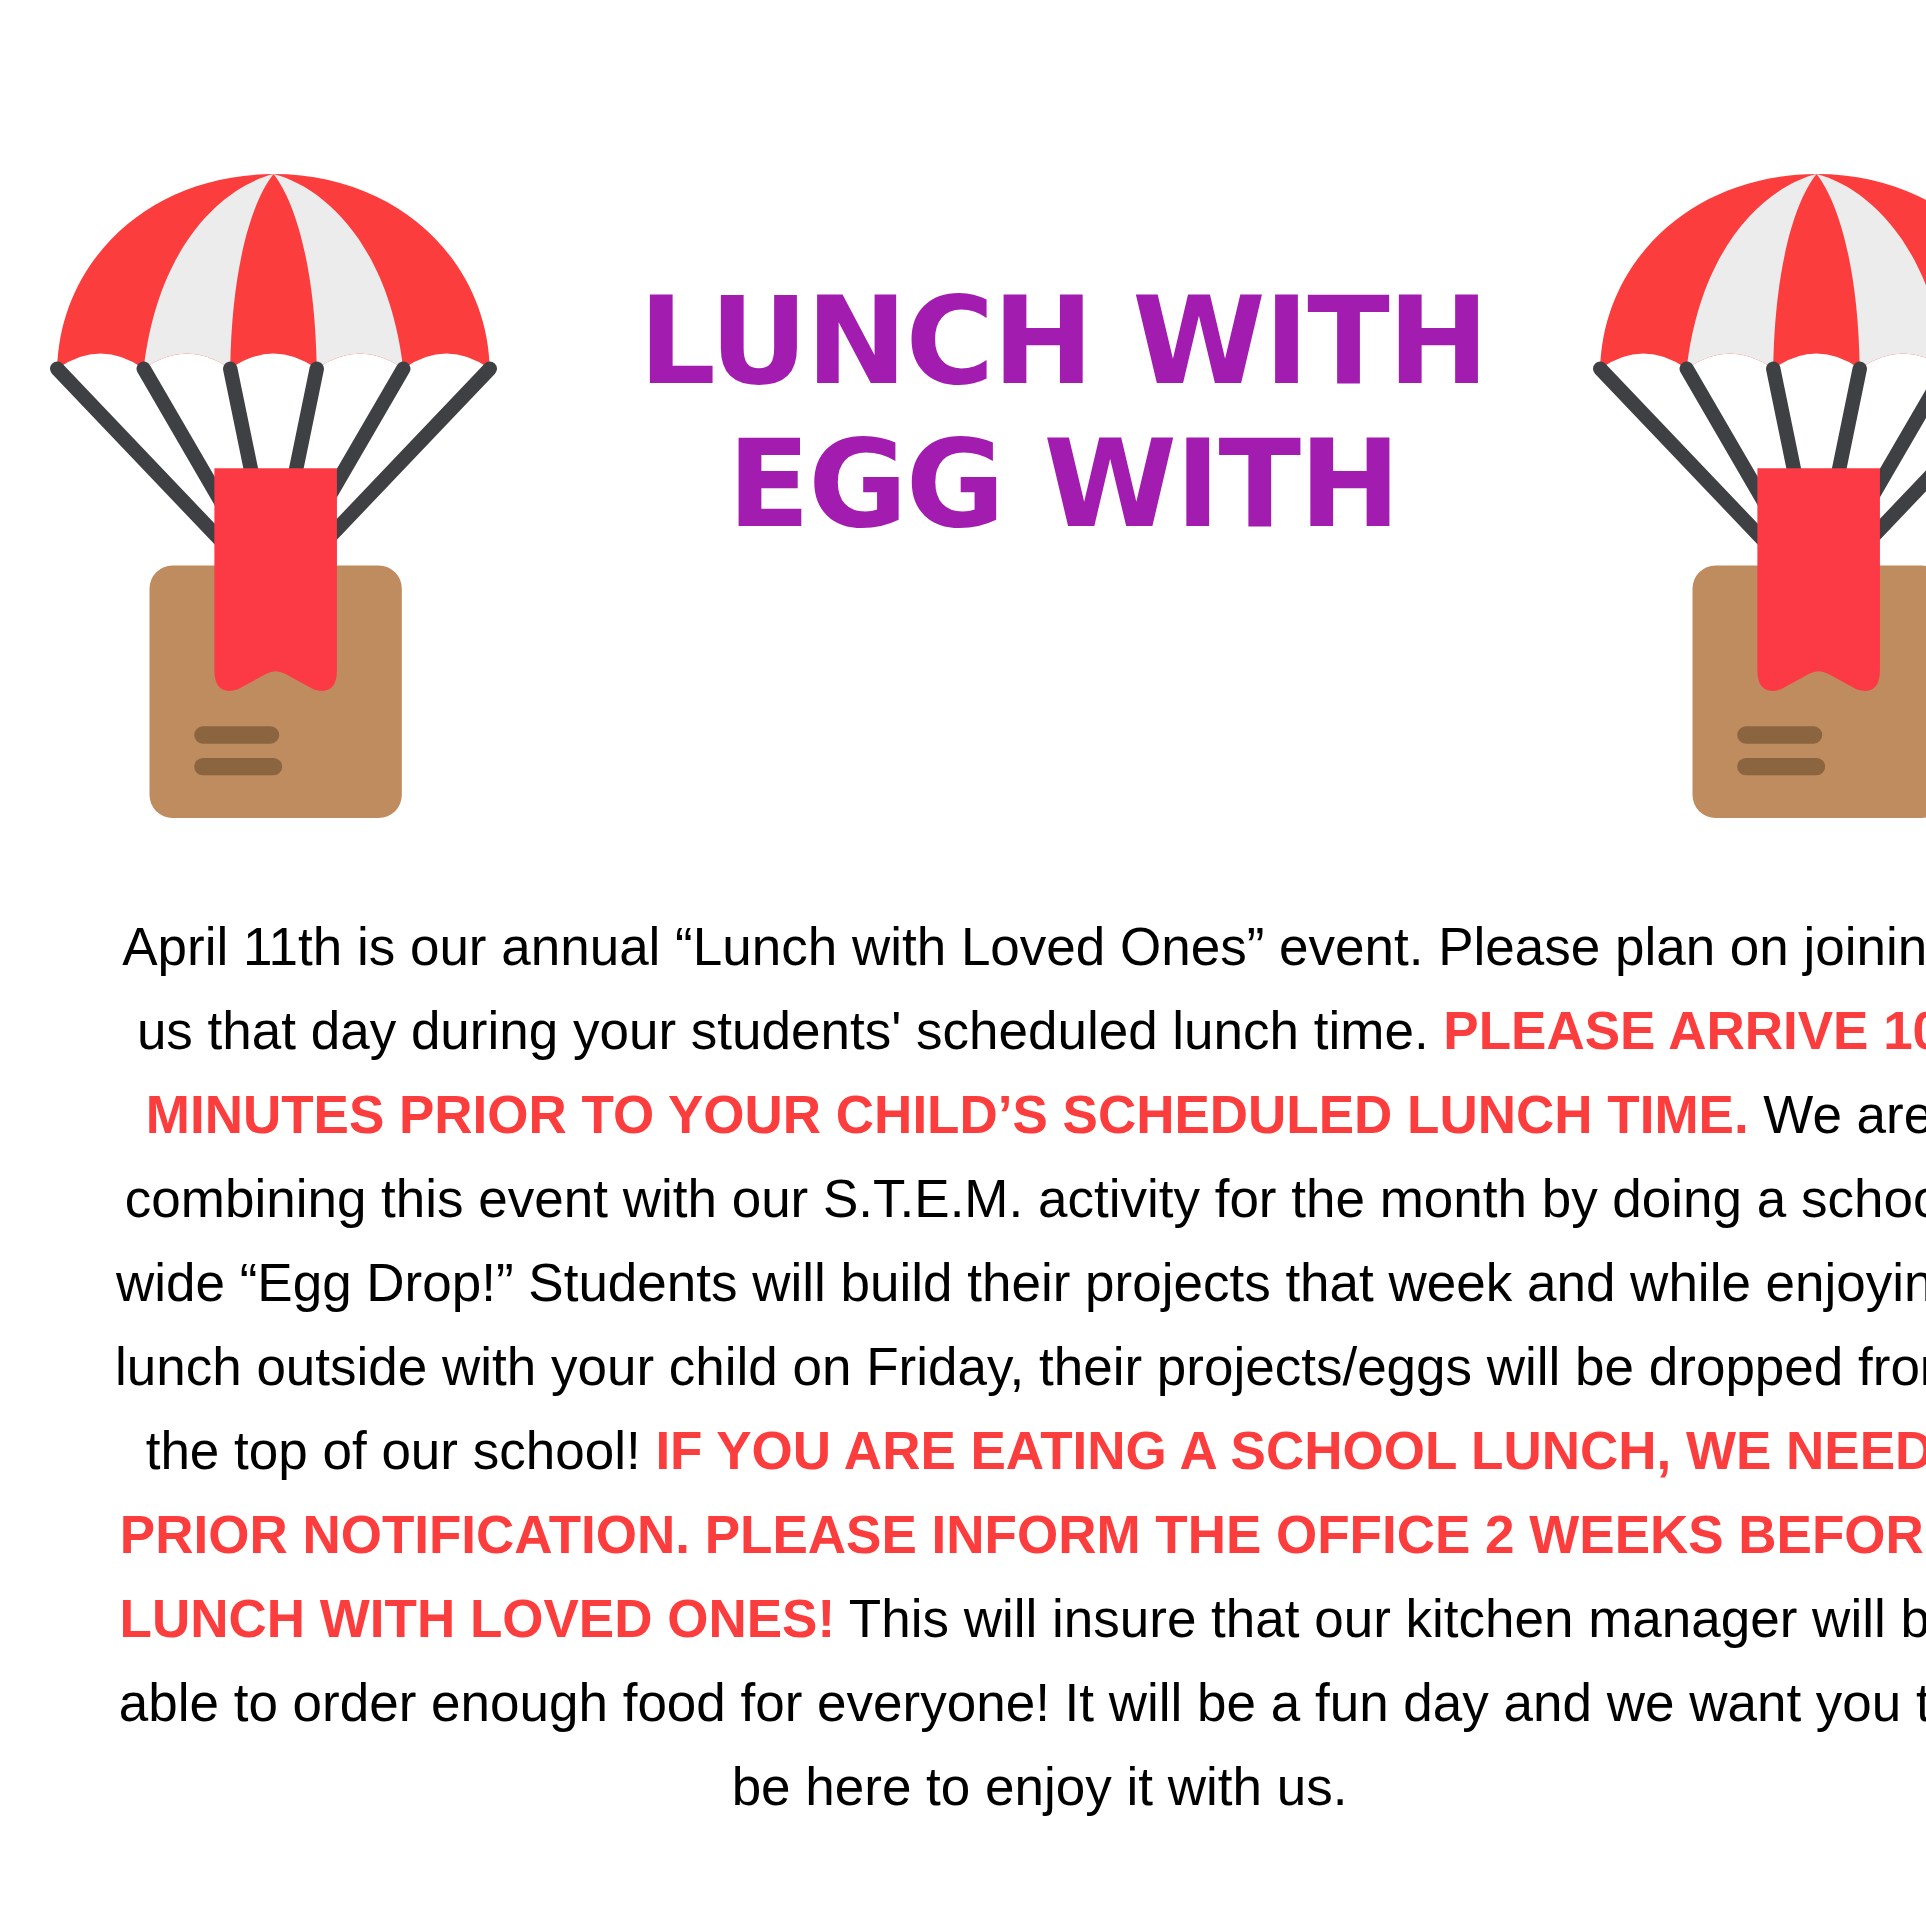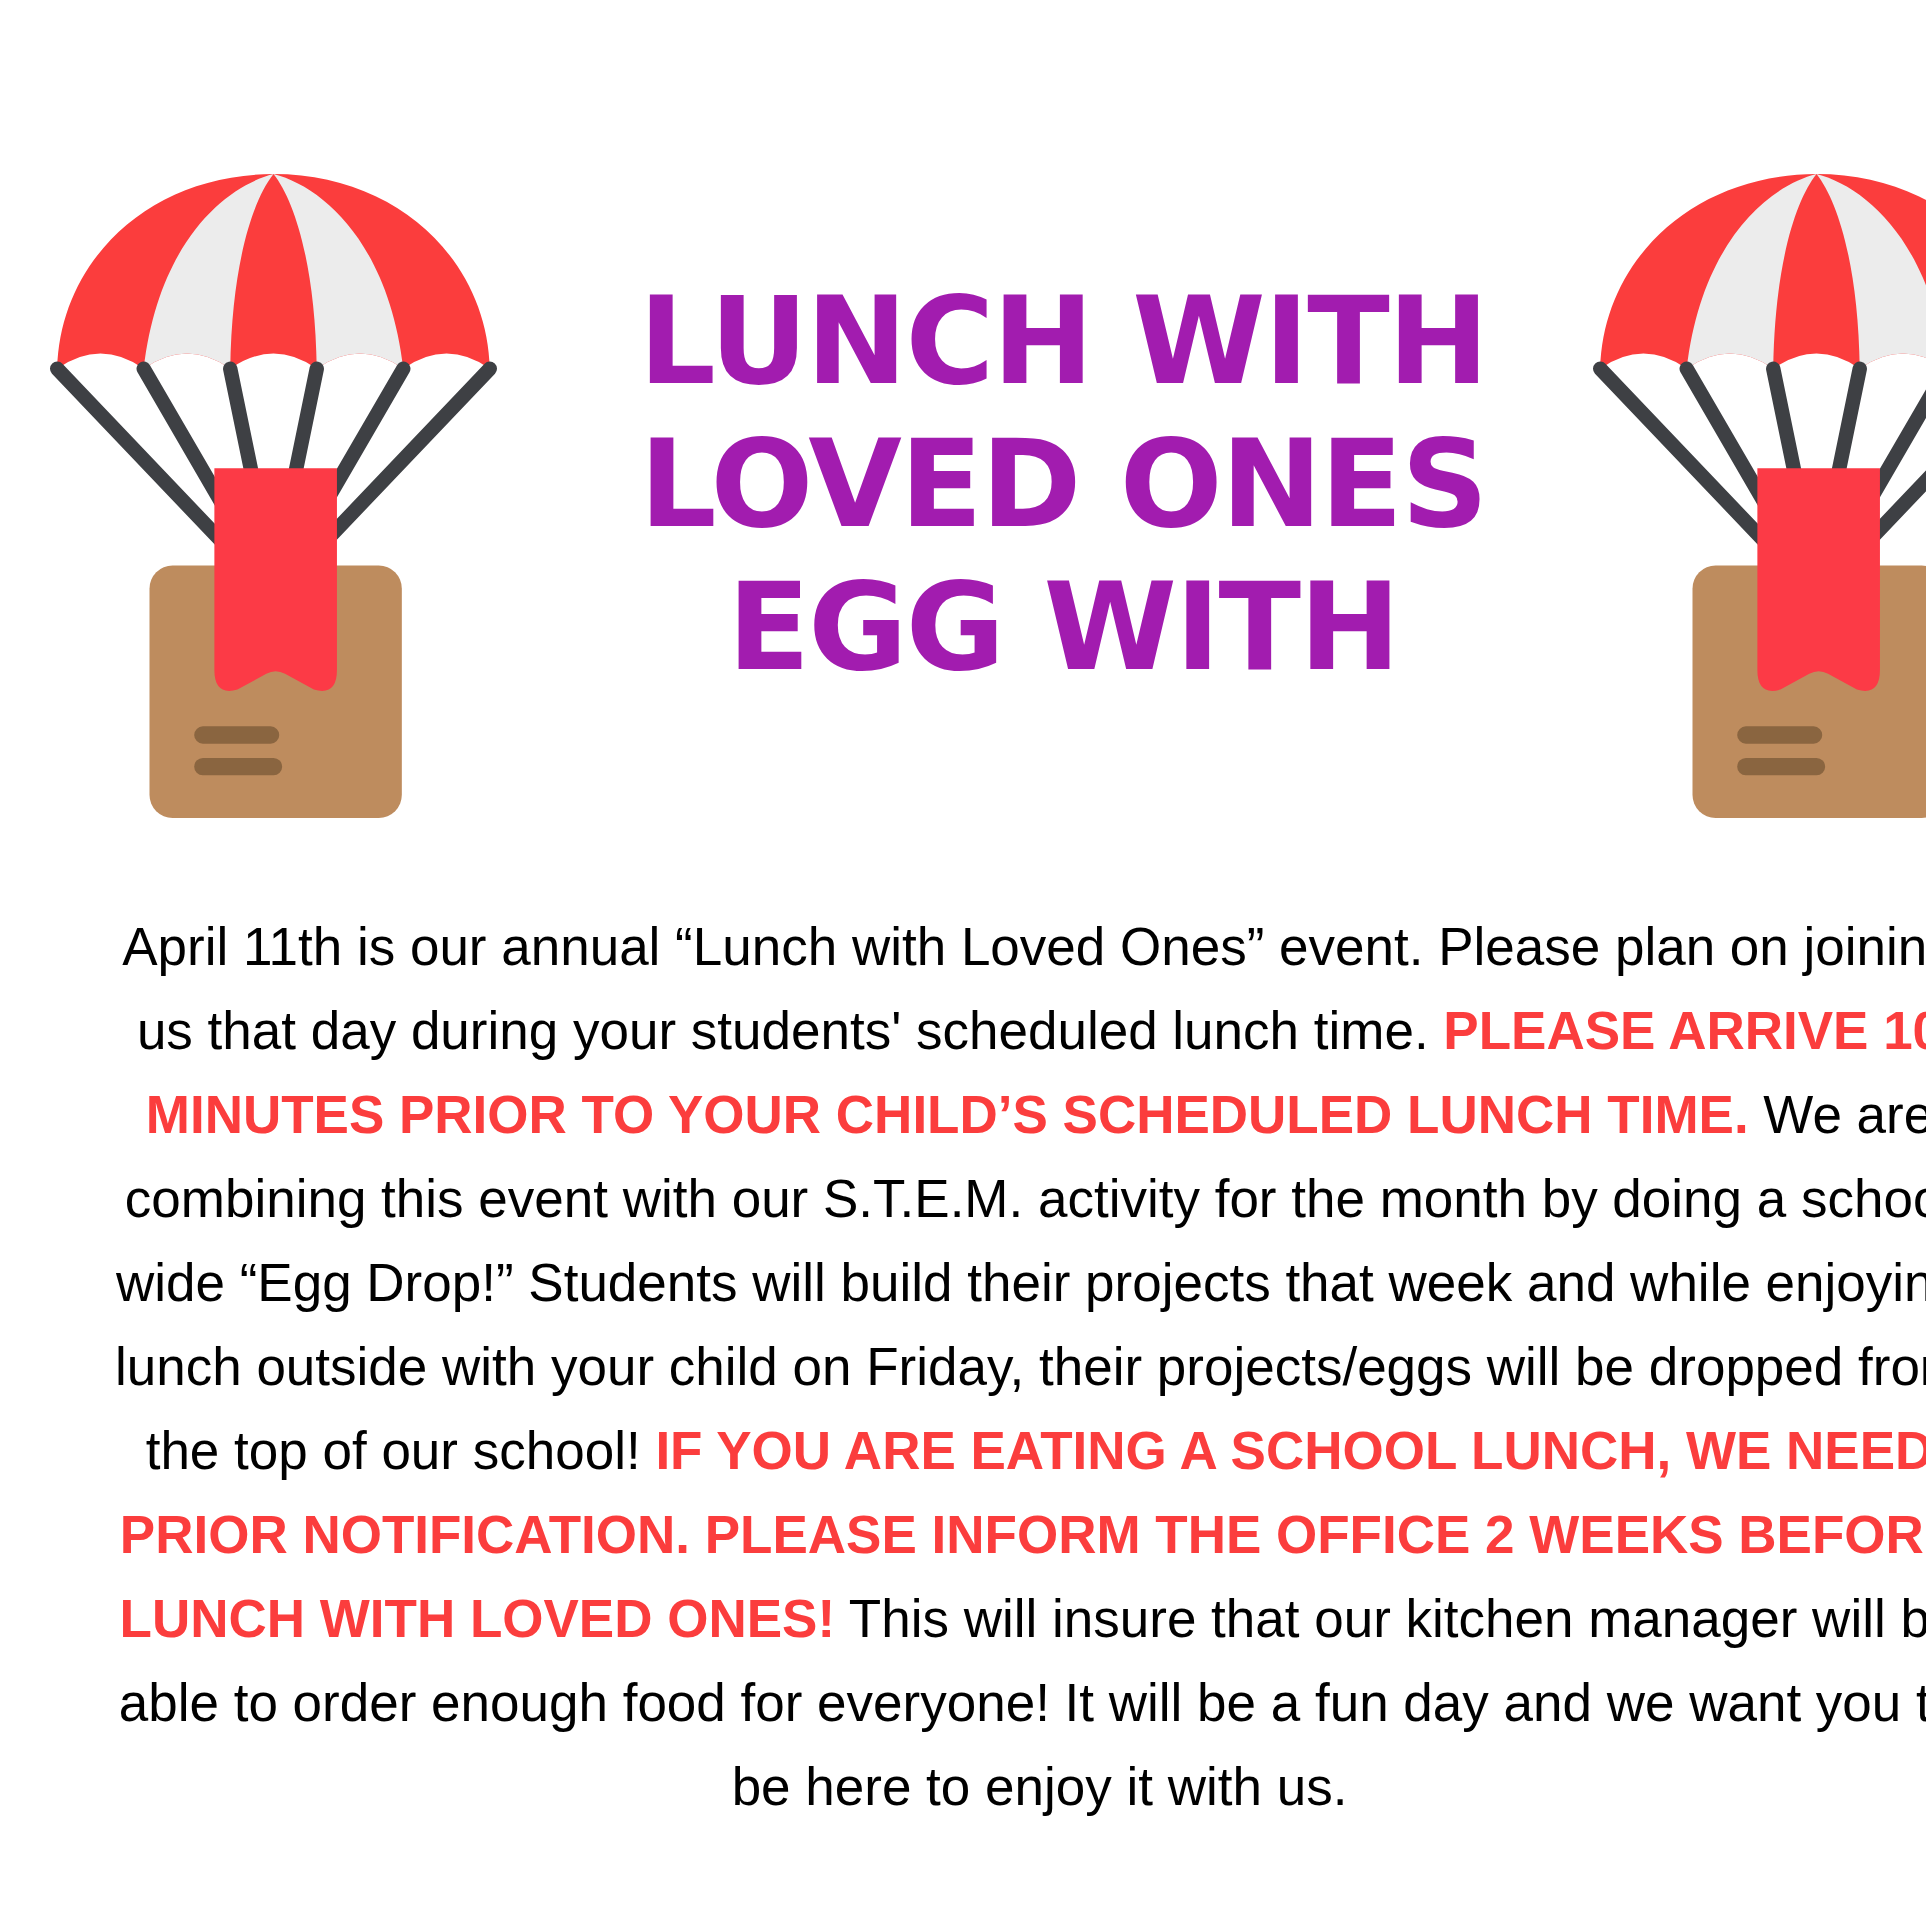--- a/index.html
+++ b/index.html
@@ -59,18 +59,17 @@
 <svg id="parachute-left" class="icon-parachute" viewBox="0 0 620 980">
   <use href="#parachute-symbol"></use>
 </svg>
 
 <svg id="parachute-right" class="icon-parachute" viewBox="0 0 620 980">
   <use href="#parachute-symbol"></use>
 </svg>
 
 <div class="title-block">
   <div class="title-line">LUNCH WITH</div>
-  <div class="title-line">LOVED ONES</div>
   <div class="title-line">EGG WITH</div>
 </div>
 
 <div class="body-paragraph"><span class="seg-normal">April 11th is our annual “Lunch with Loved Ones” event. Please plan on joining us that day during your students' scheduled lunch time. </span><span class="seg-red">PLEASE ARRIVE 10 MINUTES PRIOR TO YOUR CHILD’S SCHEDULED LUNCH TIME.</span><span class="seg-normal"> We are combining this event with our S.T.E.M. activity for the month by doing a school wide “Egg Drop!” Students will build their projects that week and while enjoying lunch outside with your child on Friday, their projects/eggs will be dropped from the top of our school! </span><span class="seg-red">IF YOU ARE EATING A SCHOOL LUNCH, WE NEED PRIOR NOTIFICATION. PLEASE INFORM THE OFFICE 2 WEEKS BEFORE LUNCH WITH LOVED ONES!</span><span class="seg-normal"> This will insure that our kitchen manager will be able to order enough food for everyone! It will be a fun day and we want you to be here to enjoy it with us.</span></div>
 
 
 </body></html>

